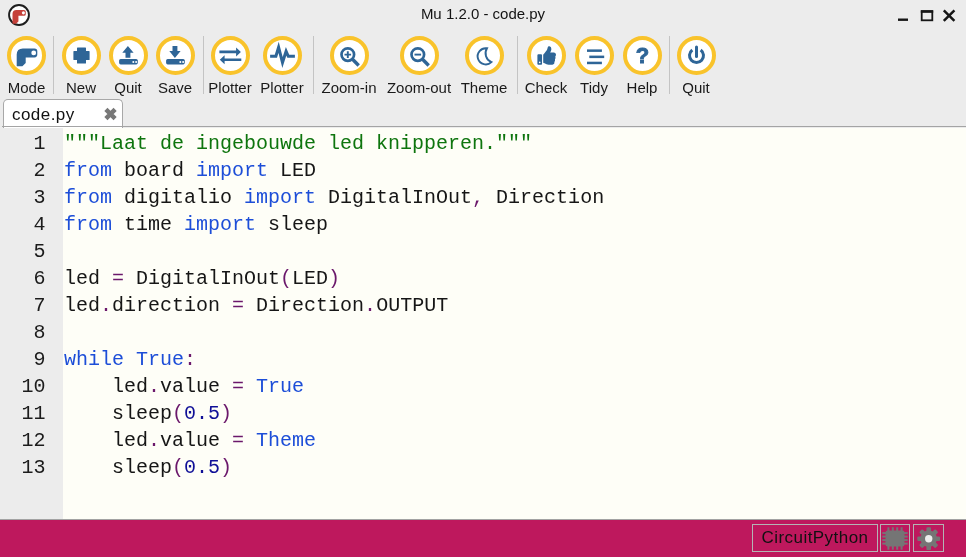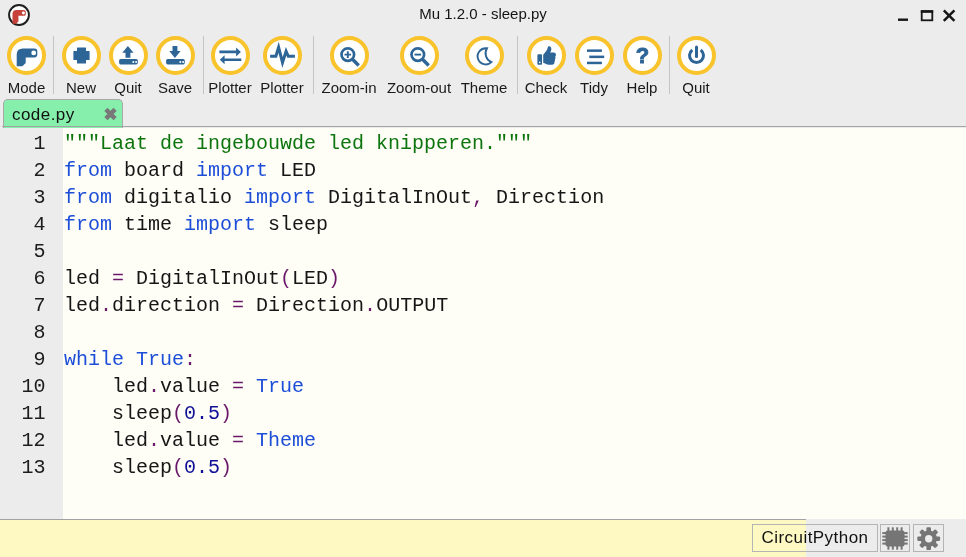--- a/index.html
+++ b/index.html
@@ -13,54 +13,54 @@
 
 
 .tbtn { position:absolute; top:35.5px; width:39px; height:39px; border-radius:50%;
         background:#fff; border:4px solid #f9c32b; }
 .tbtn svg { position:absolute; left:-4px; top:-4px; }
 .tlab { position:absolute; top:79px; width:90px; text-align:center; font-size:15px; color:#1a1a1a; }
 .sep { position:absolute; top:36px; height:58px; width:1px; background:#c4c4c4; }
 
 
 #tab { position:absolute; left:3px; top:98.5px; width:120px; height:29px;
-       background:#86efac; border:1px solid #a8a8a8; border-bottom:none;
+       background:#ffffff; border:1px solid #a8a8a8; border-bottom:none;
        border-radius:5px 5px 0 0; }
 #tabtext { position:absolute; left:8px; top:5px; font-size:17px; color:#111; letter-spacing:0.45px; }
 
 
 #editor { position:absolute; left:0; top:127.5px; width:966px; height:391.5px; background:#fefef7;
           font-family:"Liberation Mono", monospace; font-size:20px; line-height:27px; }
 #gutter { position:absolute; left:0; top:0; width:63px; height:391.5px; background:#ececec; }
 #gutter pre { position:absolute; left:0; top:2.5px; width:45.5px; text-align:right;
               font-family:"Liberation Mono", monospace; font-size:20px; line-height:27px; color:#1c1c1c; }
 #code { position:absolute; left:64px; top:2.5px; }
 #code pre { font-family:"Liberation Mono", monospace; font-size:20px; line-height:27px; color:#161616; }
 .st { color:#0e750e; }
 .kw { color:#1d4ed8; }
 .op { color:#6b186b; }
 .nu { color:#0f0f97;margin-top:40px; }
 
 
-#status { position:absolute; left:0; top:519px; width:806px; height:38px; background:#fef9c3;
+#status { position:absolute; left:0; top:519px; width:966px; height:38px; background:#be185d;
           border-top:1px solid #a2a2a2; }
 .spanel { position:absolute; top:4px; height:28px; border:1px solid #b4b4b4; }
 #cp { left:752px; width:126px; text-align:center; font-size:17px; color:#111;
       line-height:26px; letter-spacing:0.45px; }
 </style>
 </head>
 <body>
 
 <div id="title">
   <svg class="abs" style="left:8px; top:4px;" width="22" height="22" viewBox="-19.5 -19.5 39 39">
     <circle cx="0" cy="0" r="17.6" fill="#fff" stroke="#1e1e1e" stroke-width="3.4"></circle>
     <path fill="#c5413a" d="M -11.5 15.5 L -11.5 -2 Q -11.5 -9 -4.5 -9 L 9 -9 Q 12 -9 12 -6 L 12 -1.5 Q 12 1.5 9 1.5 L -1 1.5 L -1 11.5 L -5.2 15.5 Z"></path>
     <circle cx="7.8" cy="-3.8" r="2.7" fill="#fff"></circle>
   </svg>
-  <div id="titletext">Mu 1.2.0 - sleep.py</div>
+  <div id="titletext">Mu 1.2.0 - code.py</div>
   <svg class="abs" style="left:890px; top:4px;" width="70" height="22" viewBox="0 0 70 22">
     <rect x="8" y="14.5" width="10" height="2.4" fill="#161616"></rect>
     <rect x="31.7" y="7.3" width="10.6" height="9" fill="none" stroke="#161616" stroke-width="1.8"></rect>
     <rect x="30.8" y="6.2" width="12.4" height="2.6" fill="#161616"></rect>
     <path d="M 53.8 6.3 L 64.4 16.9 M 64.4 6.3 L 53.8 16.9" stroke="#161616" stroke-width="2.5"></path>
   </svg>
 </div>
 
 <div id="toolbar">
     <div class="tbtn" style="left:7px">

